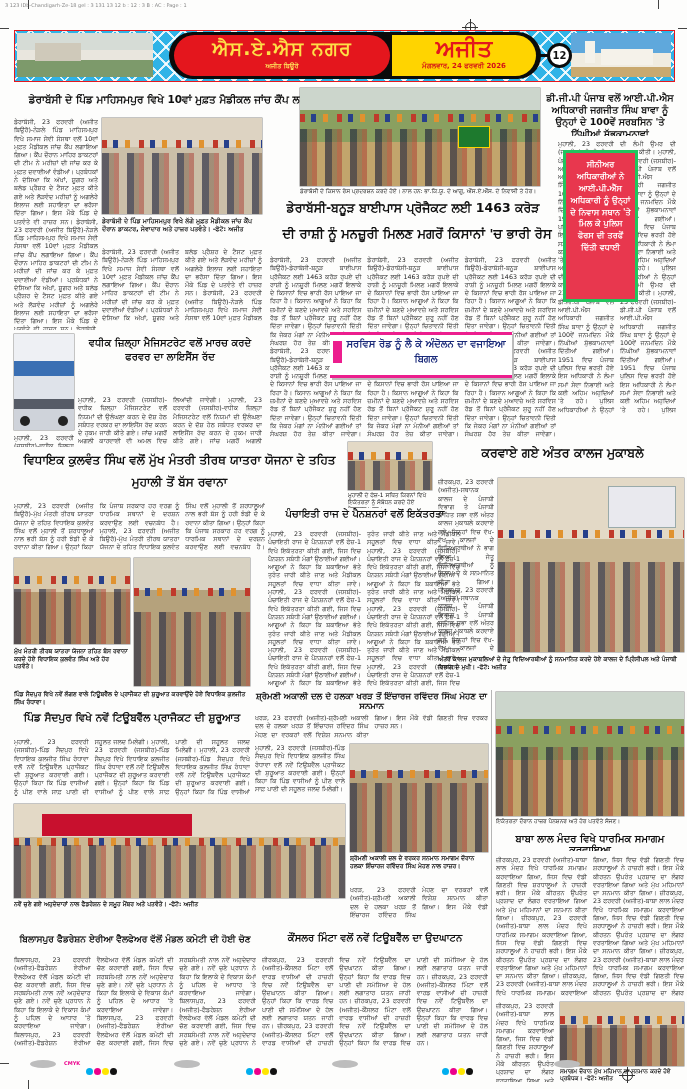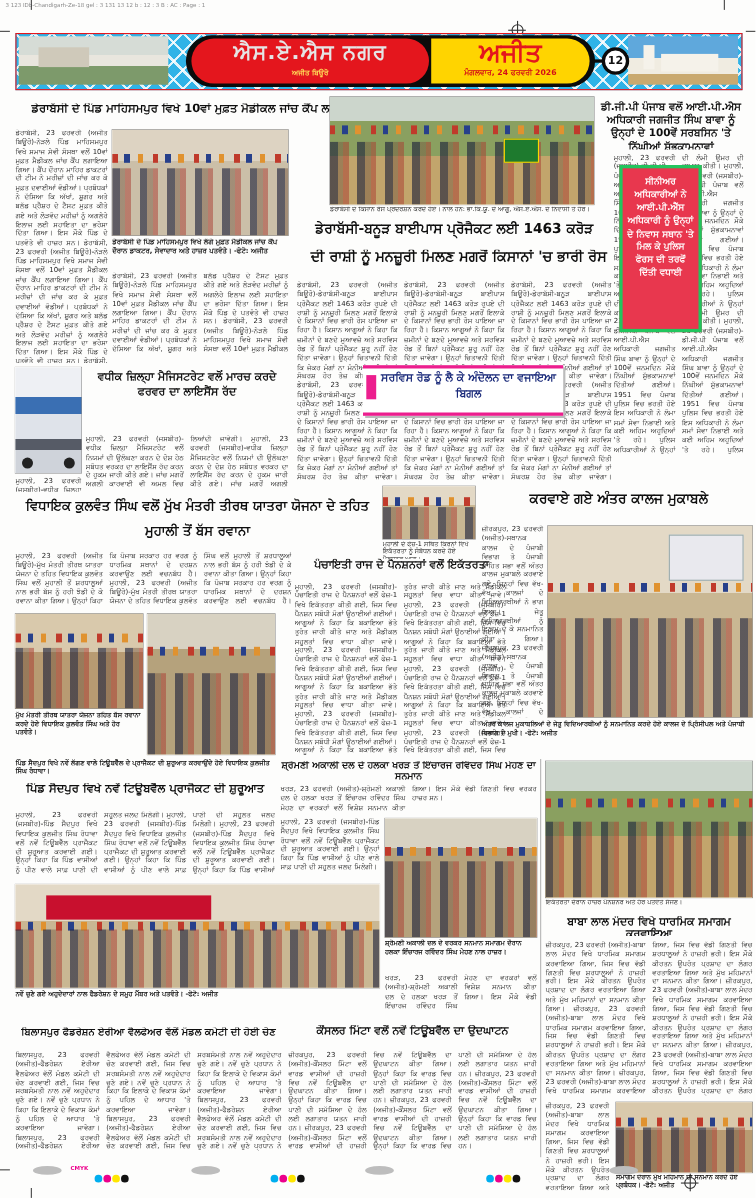--- a/index.html
+++ b/index.html
@@ -60,21 +60,21 @@
     <div class="photo" style="left:2px;top:2px;width:136px;height:44px;background:linear-gradient(#d6dcd6 0 38%,#e9e6de 38% 62%,#7d9a6b 62% 100%);box-shadow:none;">
       <div class="abs" style="left:18px;top:10px;width:46px;height:18px;background:#cfc9ba;"></div>
     </div>
     <div class="photo" style="left:556px;top:2px;width:100px;height:44px;background:linear-gradient(#5fa8dc 0 45%,#f0ece1 45% 78%,#c9a96f 78% 100%);box-shadow:none;">
       <div class="abs" style="left:14px;top:8px;width:10px;height:22px;background:#f5f2ea;"></div>
       <div class="abs" style="left:30px;top:16px;width:52px;height:16px;background:#f5f2ea;"></div>
     </div>
 
     <div class="abs" style="left:154px;top:1px;width:372px;height:47px;background:#0b0b0b;border-radius:26px;">
       <div class="abs" style="left:5px;top:3px;width:216px;height:41px;background:#e4161d;border-radius:22px;text-align:center;">
-        <div style="font-size:19px;font-weight:700;color:#e5e5e5;line-height:27px;letter-spacing:1px;">ਐਸ.ਏ.ਐਸ ਨਗਰ</div>
+        <div style="font-size:19px;font-weight:700;color:#fde047;line-height:27px;letter-spacing:1px;">ਐਸ.ਏ.ਐਸ ਨਗਰ</div>
         <div style="font-size:6.5px;font-weight:700;color:#ffe15a;line-height:8px;">ਅਜੀਤ ਬਿਊਰੋ</div>
       </div>
       <div class="abs" style="left:223px;top:3px;width:144px;height:41px;background:#ffd400;border-radius:0 24px 24px 0;text-align:center;">
         <div style="font-size:23px;font-weight:700;color:#e4161d;line-height:27px;">ਅਜੀਤ</div>
         <div style="font-size:7px;font-weight:700;color:#d40f17;line-height:9px;">ਮੰਗਲਵਾਰ, 24 ਫਰਵਰੀ 2026</div>
       </div>
     </div>
     <div class="abs" style="left:524px;top:23px;width:10px;height:2.5px;background:#0b0b0b;"></div>
     <div class="abs" style="left:532px;top:12px;width:19px;height:19px;background:#fff;border:3px solid #0b0b0b;border-radius:50%;
          font-size:10px;font-weight:700;color:#111;text-align:center;line-height:19px;">12</div>

